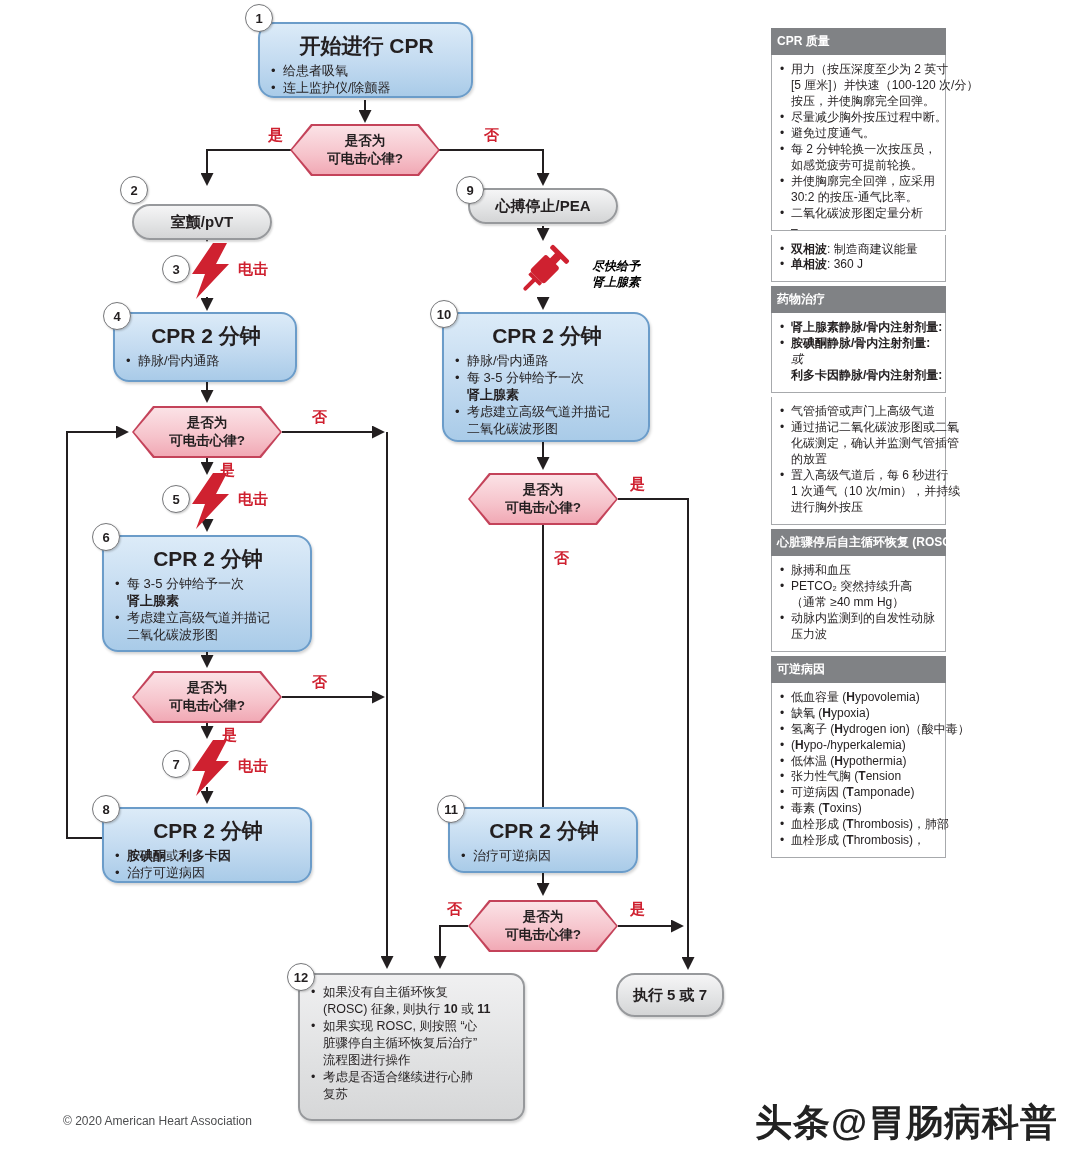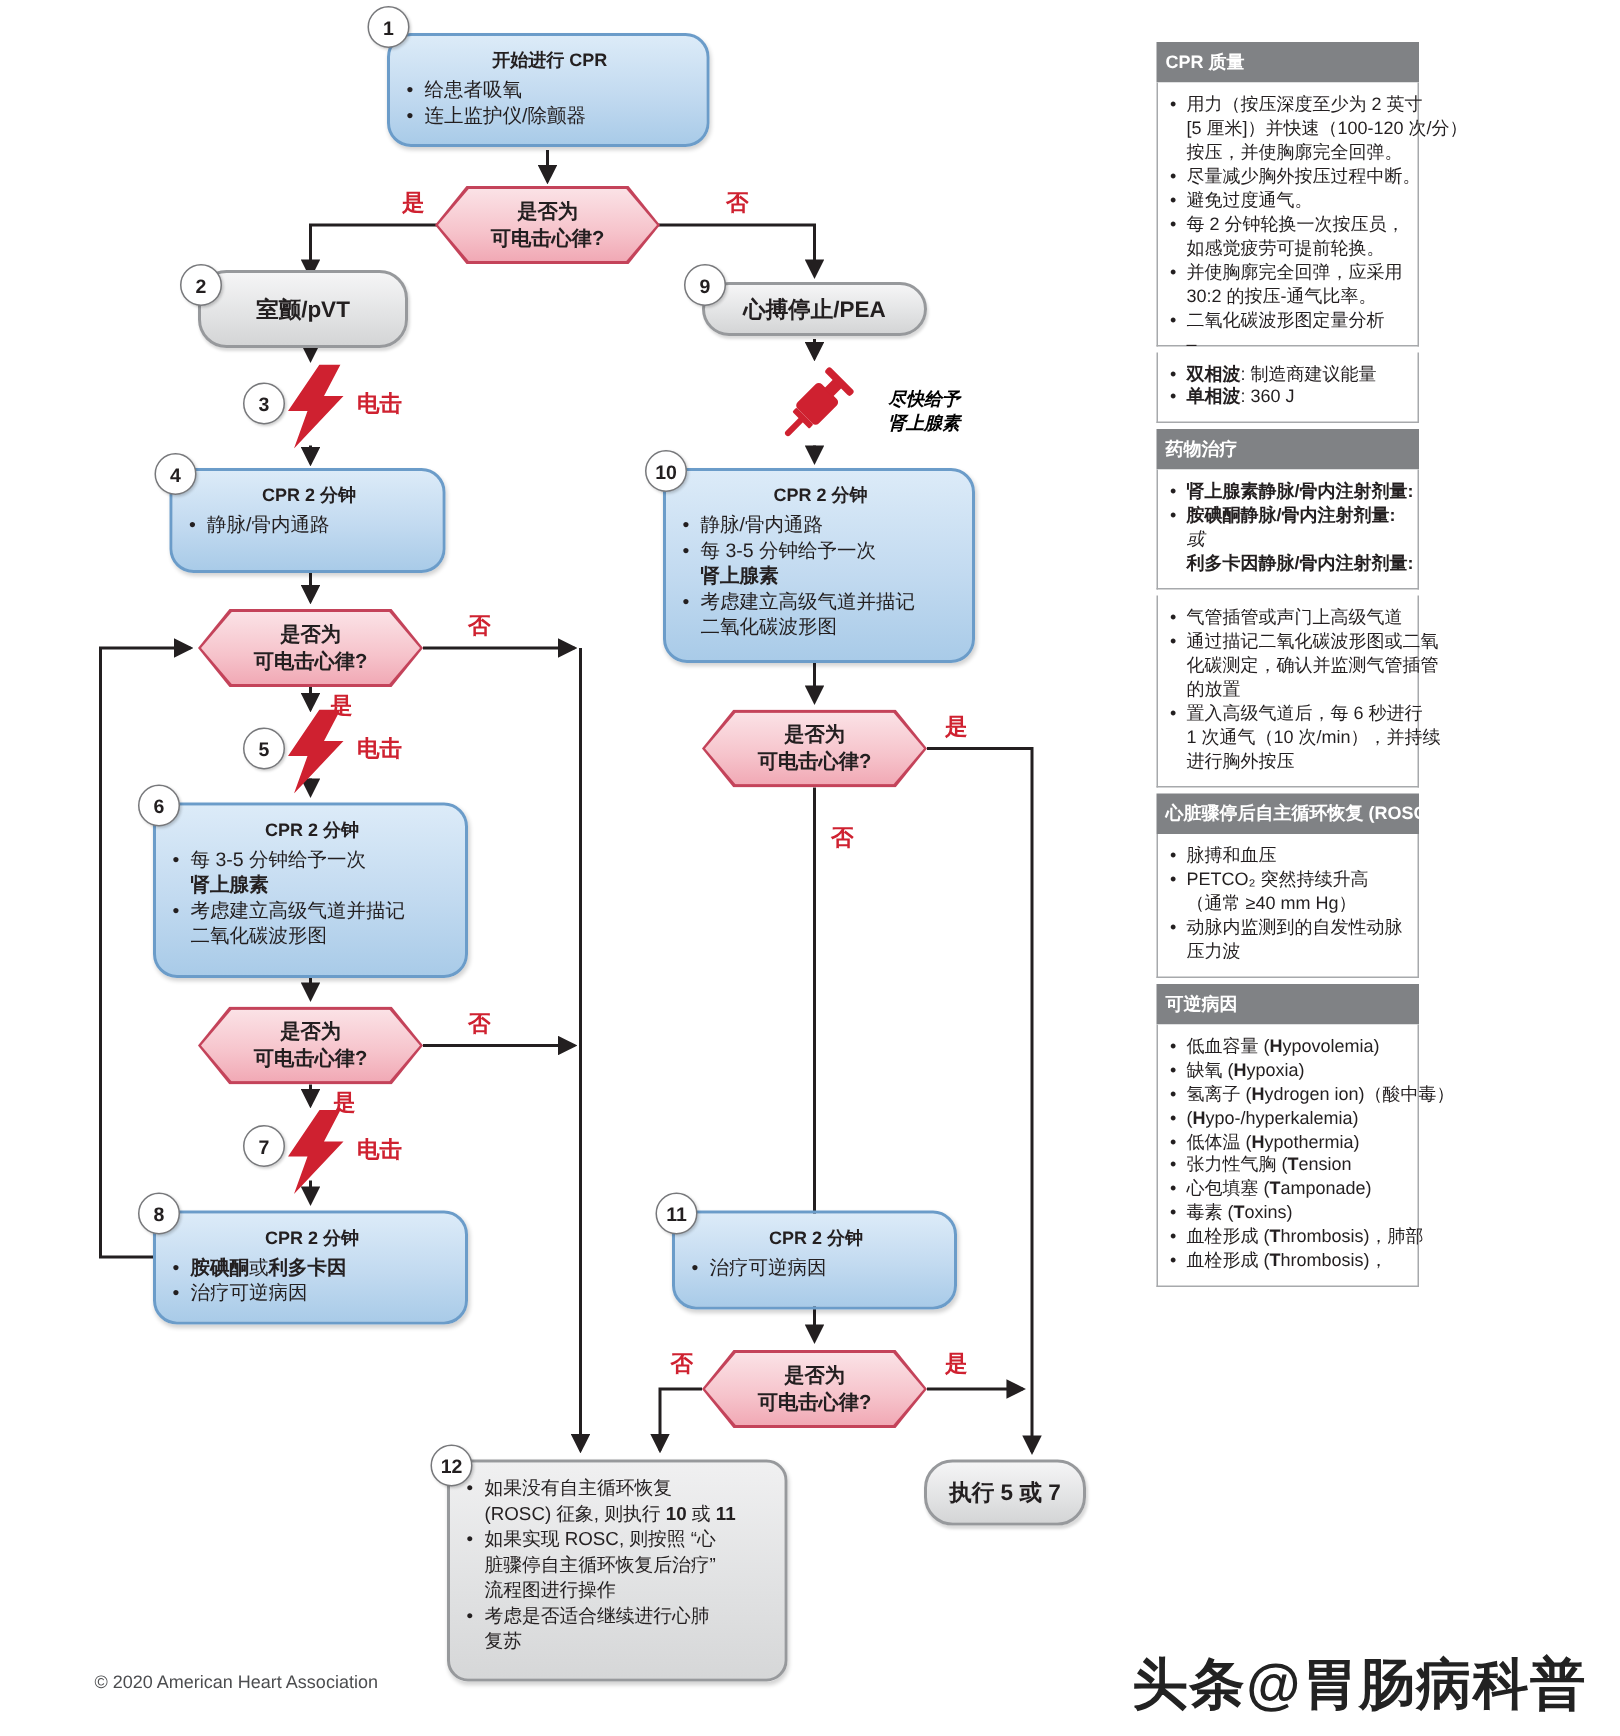--- a/index.html
+++ b/index.html
@@ -4,21 +4,21 @@
 <style>
   html,body{margin:0;padding:0;background:#fff;}
   #canvas{position:relative;width:1080px;height:1157px;background:#fff;overflow:hidden;
           font-family:"Liberation Sans","DejaVu Sans",sans-serif;color:#231f20;}
   svg.connectors{position:absolute;left:0;top:0;z-index:1;}
   .node{position:absolute;z-index:2;box-sizing:border-box;}
   
   .bluebox{background:linear-gradient(180deg,#dcebf8 0%,#c2daf0 55%,#a9cbe8 100%);
            border:2px solid #6b9cc9;border-radius:16px;box-shadow:1px 2px 3px rgba(0,0,0,.18);
            padding:5px 8px 6px 10px;}
-  .bb-title{font-weight:bold;font-size:12px;text-align:center;margin:3px 0 3px;}
+  .bb-title{font-weight:bold;font-size:21px;text-align:center;margin:3px 0 3px;}
   .bull{position:relative;padding-left:13px;font-size:13px;line-height:1.3;text-align:left;}
   .bull .mk{position:absolute;left:1px;top:0;}
   .b{font-weight:bold;}
   .i{font-style:italic;}
   
   .hex{background:#c4435a;clip-path:polygon(14% 0,86% 0,100% 50%,86% 100%,14% 100%,0 50%);}
   .hex-in{position:absolute;inset:2px;clip-path:polygon(14% 0,86% 0,100% 50%,86% 100%,14% 100%,0 50%);
           background:linear-gradient(180deg,#fbe2e6 0%,#f6c3cb 60%,#f1a9b5 100%);
           display:flex;flex-direction:column;align-items:center;justify-content:center;
           font-weight:bold;font-size:13.5px;line-height:1.3;}
@@ -102,21 +102,21 @@
   <div class="node hex" style="left:290px;top:124px;width:150px;height:52px">
     <div class="hex-in">
         <div>是否为</div>
         <div>可电击心律?</div>
       </div>
   </div>
   <div class="rlabel" style="left:268px;top:126px">是</div>
   <div class="rlabel" style="left:484px;top:126px">否</div>
 
   <div class="circ" style="left:120px;top:176px">2</div>
-  <div class="node stadium" style="left:132px;top:180px;width:140px;height:52px">室颤/pVT</div>
+  <div class="node stadium" style="left:132px;top:204px;width:140px;height:36px">室颤/pVT</div>
   <div class="circ" style="left:456px;top:176px">9</div>
   <div class="node stadium" style="left:468px;top:188px;width:150px;height:36px">心搏停止/PEA</div>
 
   <div class="circ" style="left:162px;top:255px">3</div>
   <svg class="icon" style="left:188px;top:243px" width="42" height="56">
     <polygon points="25,0 39,0 28,21 41,21 8,56 17,31 4,31" fill="#cf2130"></polygon>
   </svg>
   <div class="rlabel" style="left:238px;top:260px">电击</div>
 
   <div class="circ" style="left:103px;top:302px">4</div>
@@ -392,21 +392,21 @@
             <span class="mark">•</span>
             <div class="sb-line"><span>低体温 (</span><span class="b">H</span><span>ypothermia)</span></div>
           </div>
           <div class="sb-item">
             <span class="mark">•</span>
             <div class="sb-line"><span>张力性气胸 (</span><span class="b">T</span><span>ension</span></div>
             <div class="sb-line"><span></span></div>
           </div>
           <div class="sb-item">
             <span class="mark">•</span>
-            <div class="sb-line"><span>心包填塞 (</span><span class="b">T</span><span>amponade)</span></div>
+            <div class="sb-line"><span>可逆病因 (</span><span class="b">T</span><span>amponade)</span></div>
           </div>
           <div class="sb-item">
             <span class="mark">•</span>
             <div class="sb-line"><span>毒素 (</span><span class="b">T</span><span>oxins)</span></div>
           </div>
           <div class="sb-item">
             <span class="mark">•</span>
             <div class="sb-line"><span>血栓形成 (</span><span class="b">T</span><span>hrombosis)，肺部</span></div>
           </div>
           <div class="sb-item">

